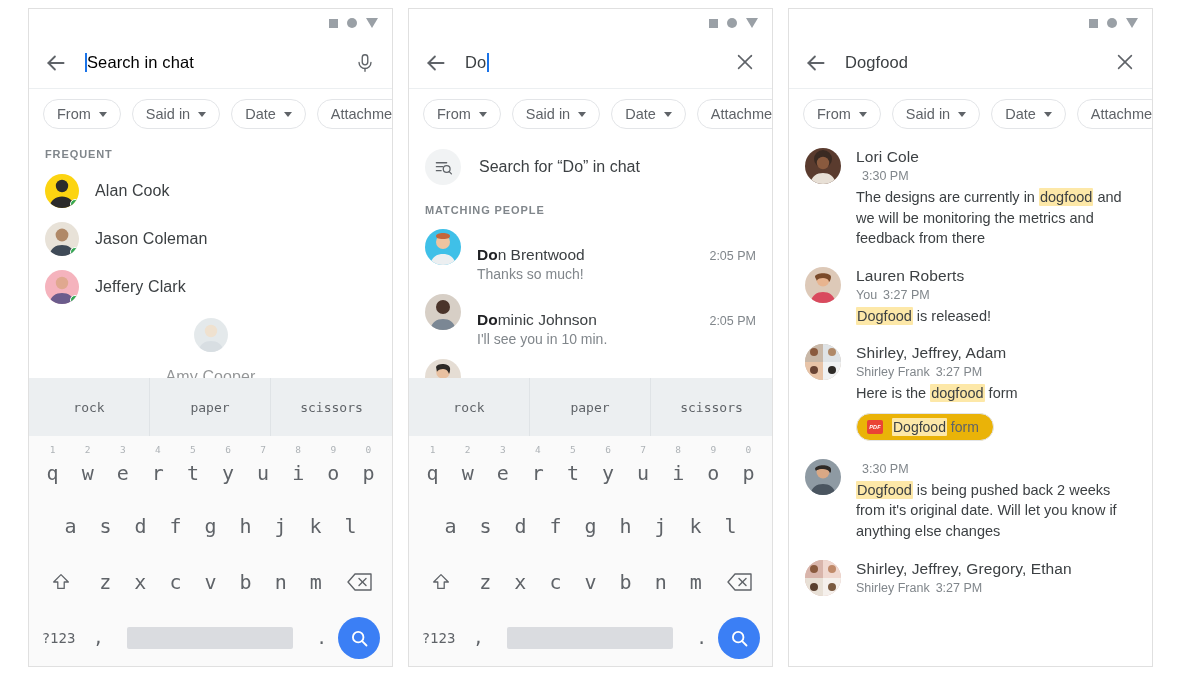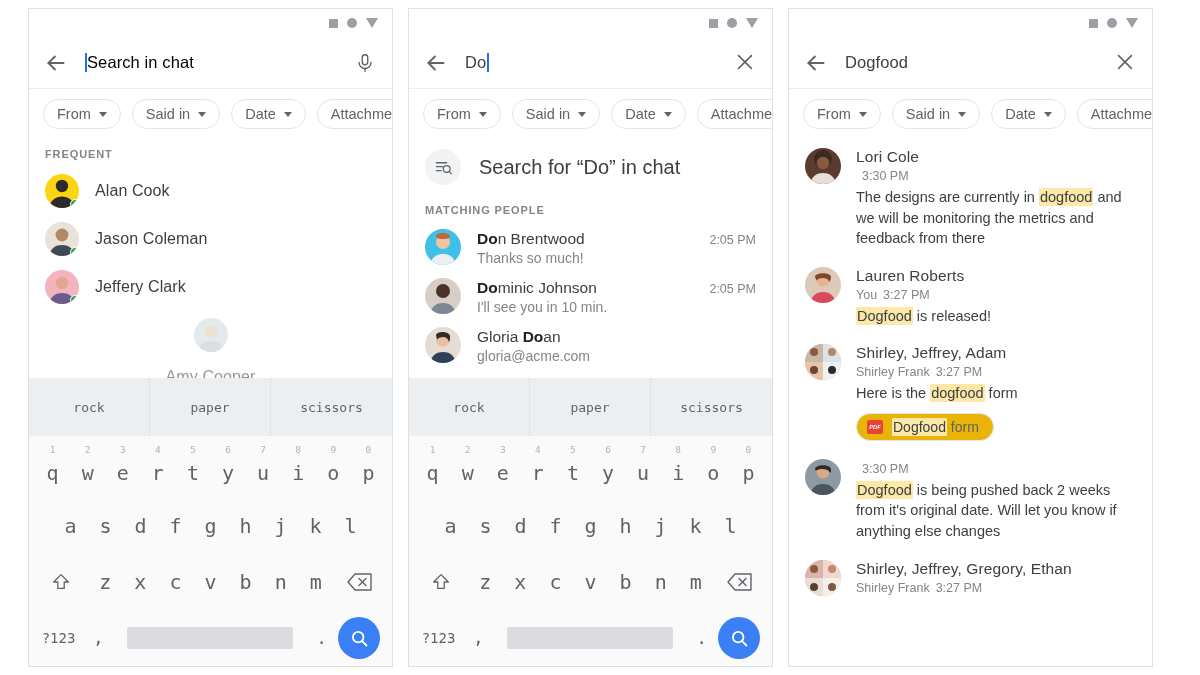--- a/index.html
+++ b/index.html
@@ -123,27 +123,27 @@
   .searchfor-row {
     display: flex; align-items: center;
     padding: 10px 16px 10px 16px; gap: 18px;
   }
   .sf-circle {
     width: 36px; height: 36px; border-radius: 50%;
     background: #f1f3f4; flex: 0 0 36px;
     display: flex; align-items: center; justify-content: center;
     color: #5f6368;
   }
-  .sf-text { font-size: 20px; color: #3c4043; }
+  .sf-text { font-size: 16px; color: #3c4043; }
   
   .match-row {
     display: flex; padding: 6px 16px 6px 16px; gap: 16px; align-items: flex-start;
   }
   .match-body { flex: 1 1 auto; min-width: 0; padding-top: 1px; }
-  .match-top { display: flex; align-items: baseline; justify-content: space-between; gap: 8px; }
+  .match-top { display: flex; align-items: baseline; justify-content: space-between; gap: 8px; margin-top: 16px; }
   .match-name { font-size: 15.5px; color: #3c4043; }
   .match-name b { font-weight: bold; color: #202124; }
   .match-time { font-size: 12.5px; color: #80868b; flex: 0 0 auto; }
   .match-sub { font-size: 14px; color: #80868b; margin-top: 2px; }
   
   .msg-row { display: flex; padding: 9px 14px 9px 16px; gap: 15px; align-items: flex-start; }
   .msg-body { flex: 1 1 auto; min-width: 0; }
   .msg-title { font-size: 15.5px; color: #3c4043; letter-spacing: .1px; }
   .msg-meta { font-size: 12.5px; color: #80868b; margin-top: 3px; }
   .msg-meta .who { margin-right: 6px; }

